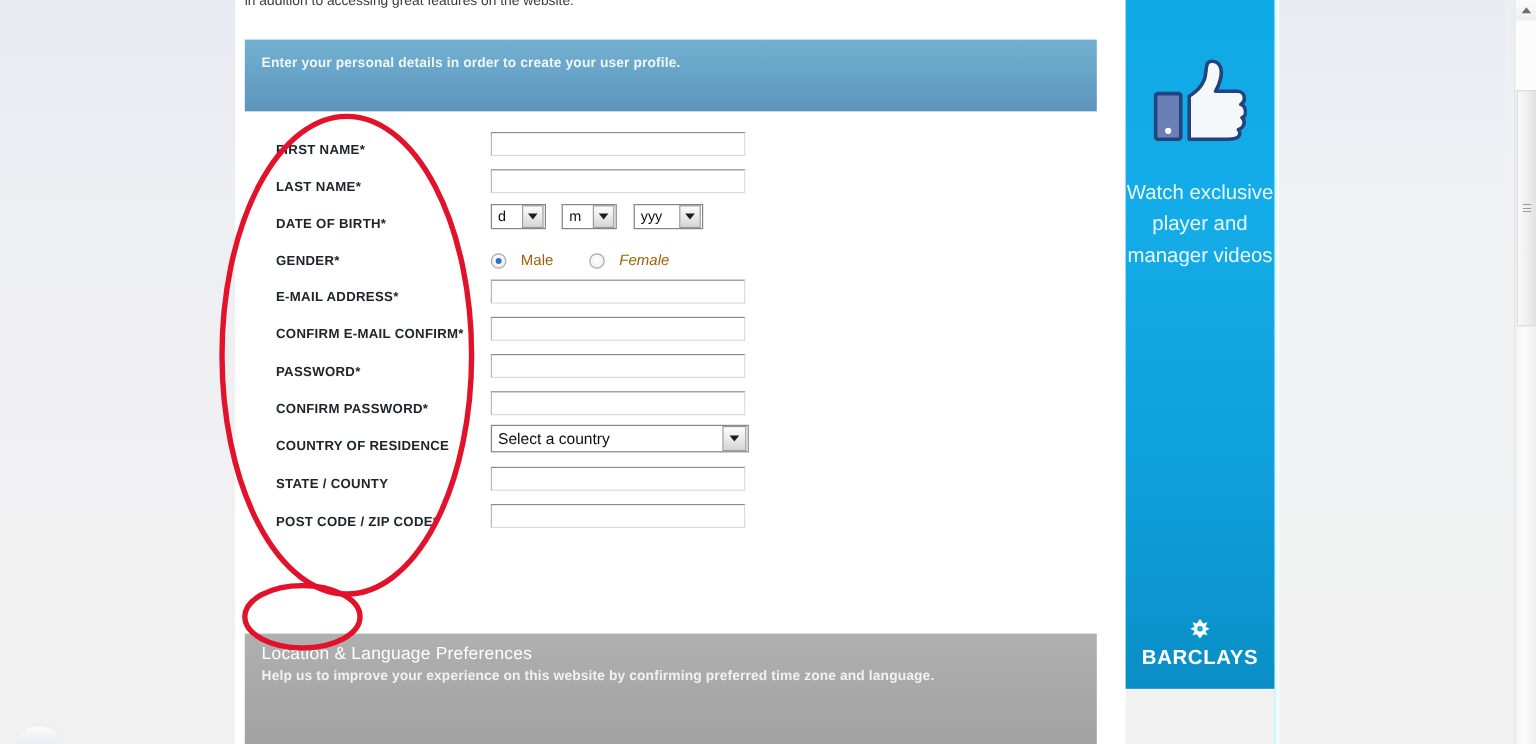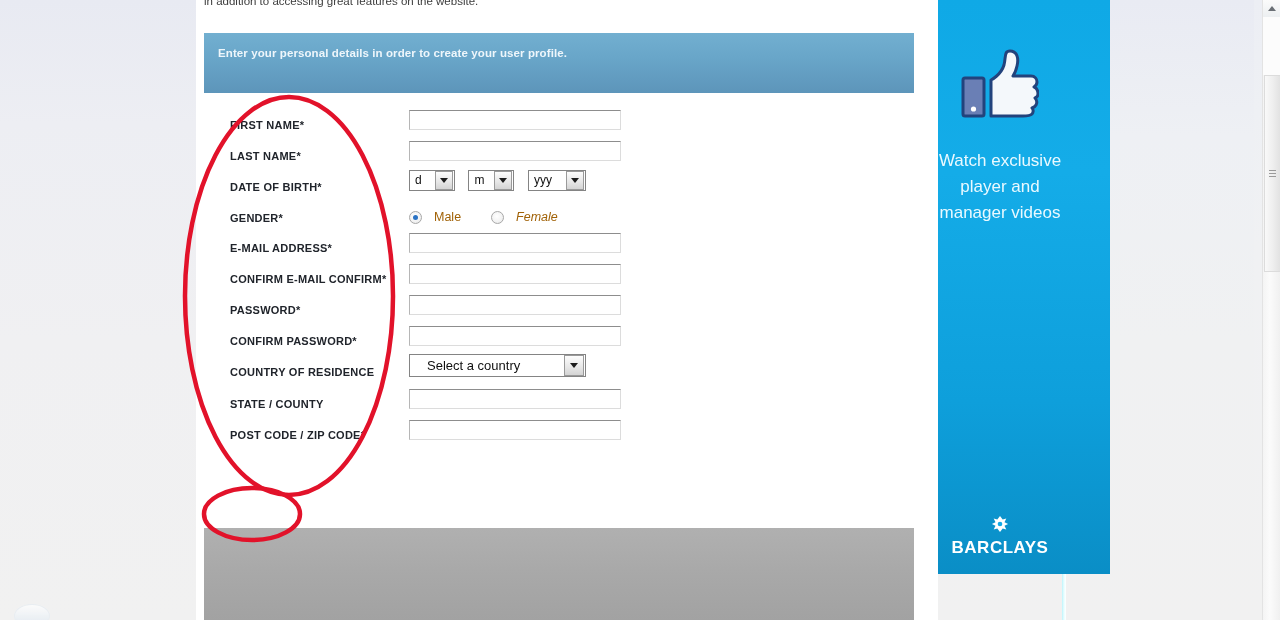--- a/index.html
+++ b/index.html
@@ -51,21 +51,21 @@
   .sel .arrow{
     width:16px;height:17px;margin-right:1px;flex:none;
     background:linear-gradient(180deg,#fdfdfd,#e6e6e6 60%,#d4d4d4);
     border:1px solid #9a9a9a;display:flex;align-items:center;justify-content:center;
   }
   .sel .arrow i{display:block;width:0;height:0;border-left:4px solid transparent;
     border-right:4px solid transparent;border-top:5px solid #1c1c1c;}
   .sel-d .sv{width:16px;}
   .sel-m .sv{width:16px;}
   .sel-y .sv{width:28px;}
-  .sel-country{width:177px;height:23px;padding-left:12px;}
+  .sel-country{width:215px;height:23px;}
   .sel-country .arrow{width:18px;height:19px;}
 
   .radio-row{display:flex;align-items:center;gap:0px;height:20px;}
   .radio{width:13px;height:13px;border-radius:50%;box-sizing:border-box;
     background:radial-gradient(circle at 45% 40%,#ffffff,#f2f2f2 60%,#e2e2e2);
     border:1px solid #a8a8a8;position:relative;flex:none;}
   .radio.on::after{content:"";position:absolute;left:3px;top:3px;width:5px;height:5px;
     border-radius:50%;background:#2a72c4;}
   .radio-lbl{font-size:12.5px;color:#a16207;margin:0 30px 0 12px;}
   .radio-lbl.last{margin-right:0;font-style:italic;}
@@ -79,21 +79,21 @@
   
   .panel2{position:absolute;left:8px;top:528px;width:710px;height:92px;
     background:linear-gradient(180deg,#b0b0b0 0%,#a9a9a9 45%,#a2a2a2 100%);
     padding:9px 0 0 14px;box-sizing:border-box;}
   .panel2 h2{margin:0;font-size:14.5px;font-weight:400;color:#ffffff;letter-spacing:.2px;}
   .panel2 p{margin:5px 0 0 0;font-size:11.5px;font-weight:bold;color:#f1f1f1;letter-spacing:.1px;}
 
   
   .ad{position:absolute;left:938px;top:0;width:124px;height:574px;
     background:linear-gradient(180deg,#0fa9e6 0%,#14ace8 30%,#0e9fdb 70%,#0a8ec6 100%);
-    overflow:hidden;padding-left:48px;}
+    overflow:hidden;}
   .ad-thumb{position:absolute;left:23px;top:48px;width:78px;height:78px;}
   .ad-text{position:absolute;left:0;top:148px;width:124px;text-align:center;
     font-size:17px;line-height:26px;color:#e9f9ff;font-weight:300;}
   .ad-logo{position:absolute;left:0;bottom:16px;width:124px;display:flex;
     align-items:center;justify-content:center;gap:5px;flex-direction:column;}
   .ad-logo .bname{font-size:17px;font-weight:bold;color:#ffffff;letter-spacing:.5px;}
 
   
   .annot{position:absolute;left:0;top:0;width:1280px;height:620px;pointer-events:none;}
 
@@ -236,20 +236,22 @@
         <div class="f-field">
           <input class="txt-input" type="text" value="" style="">
         </div>
       </div>
 
       <button class="next-btn">Next »</button>
     </div>
   </div>
 
   <div class="panel2">
+    <h2>Location &amp; Language Preferences</h2>
+    <p>Help us to improve your experience on this website by confirming preferred time zone and language.</p>
   </div>
 </div>
 
 <div class="ad">
   <svg class="ad-thumb" viewBox="0 0 78 78">
     <rect x="2" y="30" width="21" height="38" rx="2" fill="#6a7fb5" stroke="#22437c" stroke-width="3"></rect>
     <circle cx="12.5" cy="61" r="2.6" fill="#ffffff"></circle>
     <path d="M30 68 L30 32 C30 32 40 27 43 17 C45 9 43 3 49 3 C56 3 58 10 56 18
              C55 23 52 28 52 28 L70 28 C74 28 76 31 76 34 C76 37 73 39 73 39
              C76 40 77 43 77 46 C77 49 74 50 74 50 C76 52 76 55 75 57

